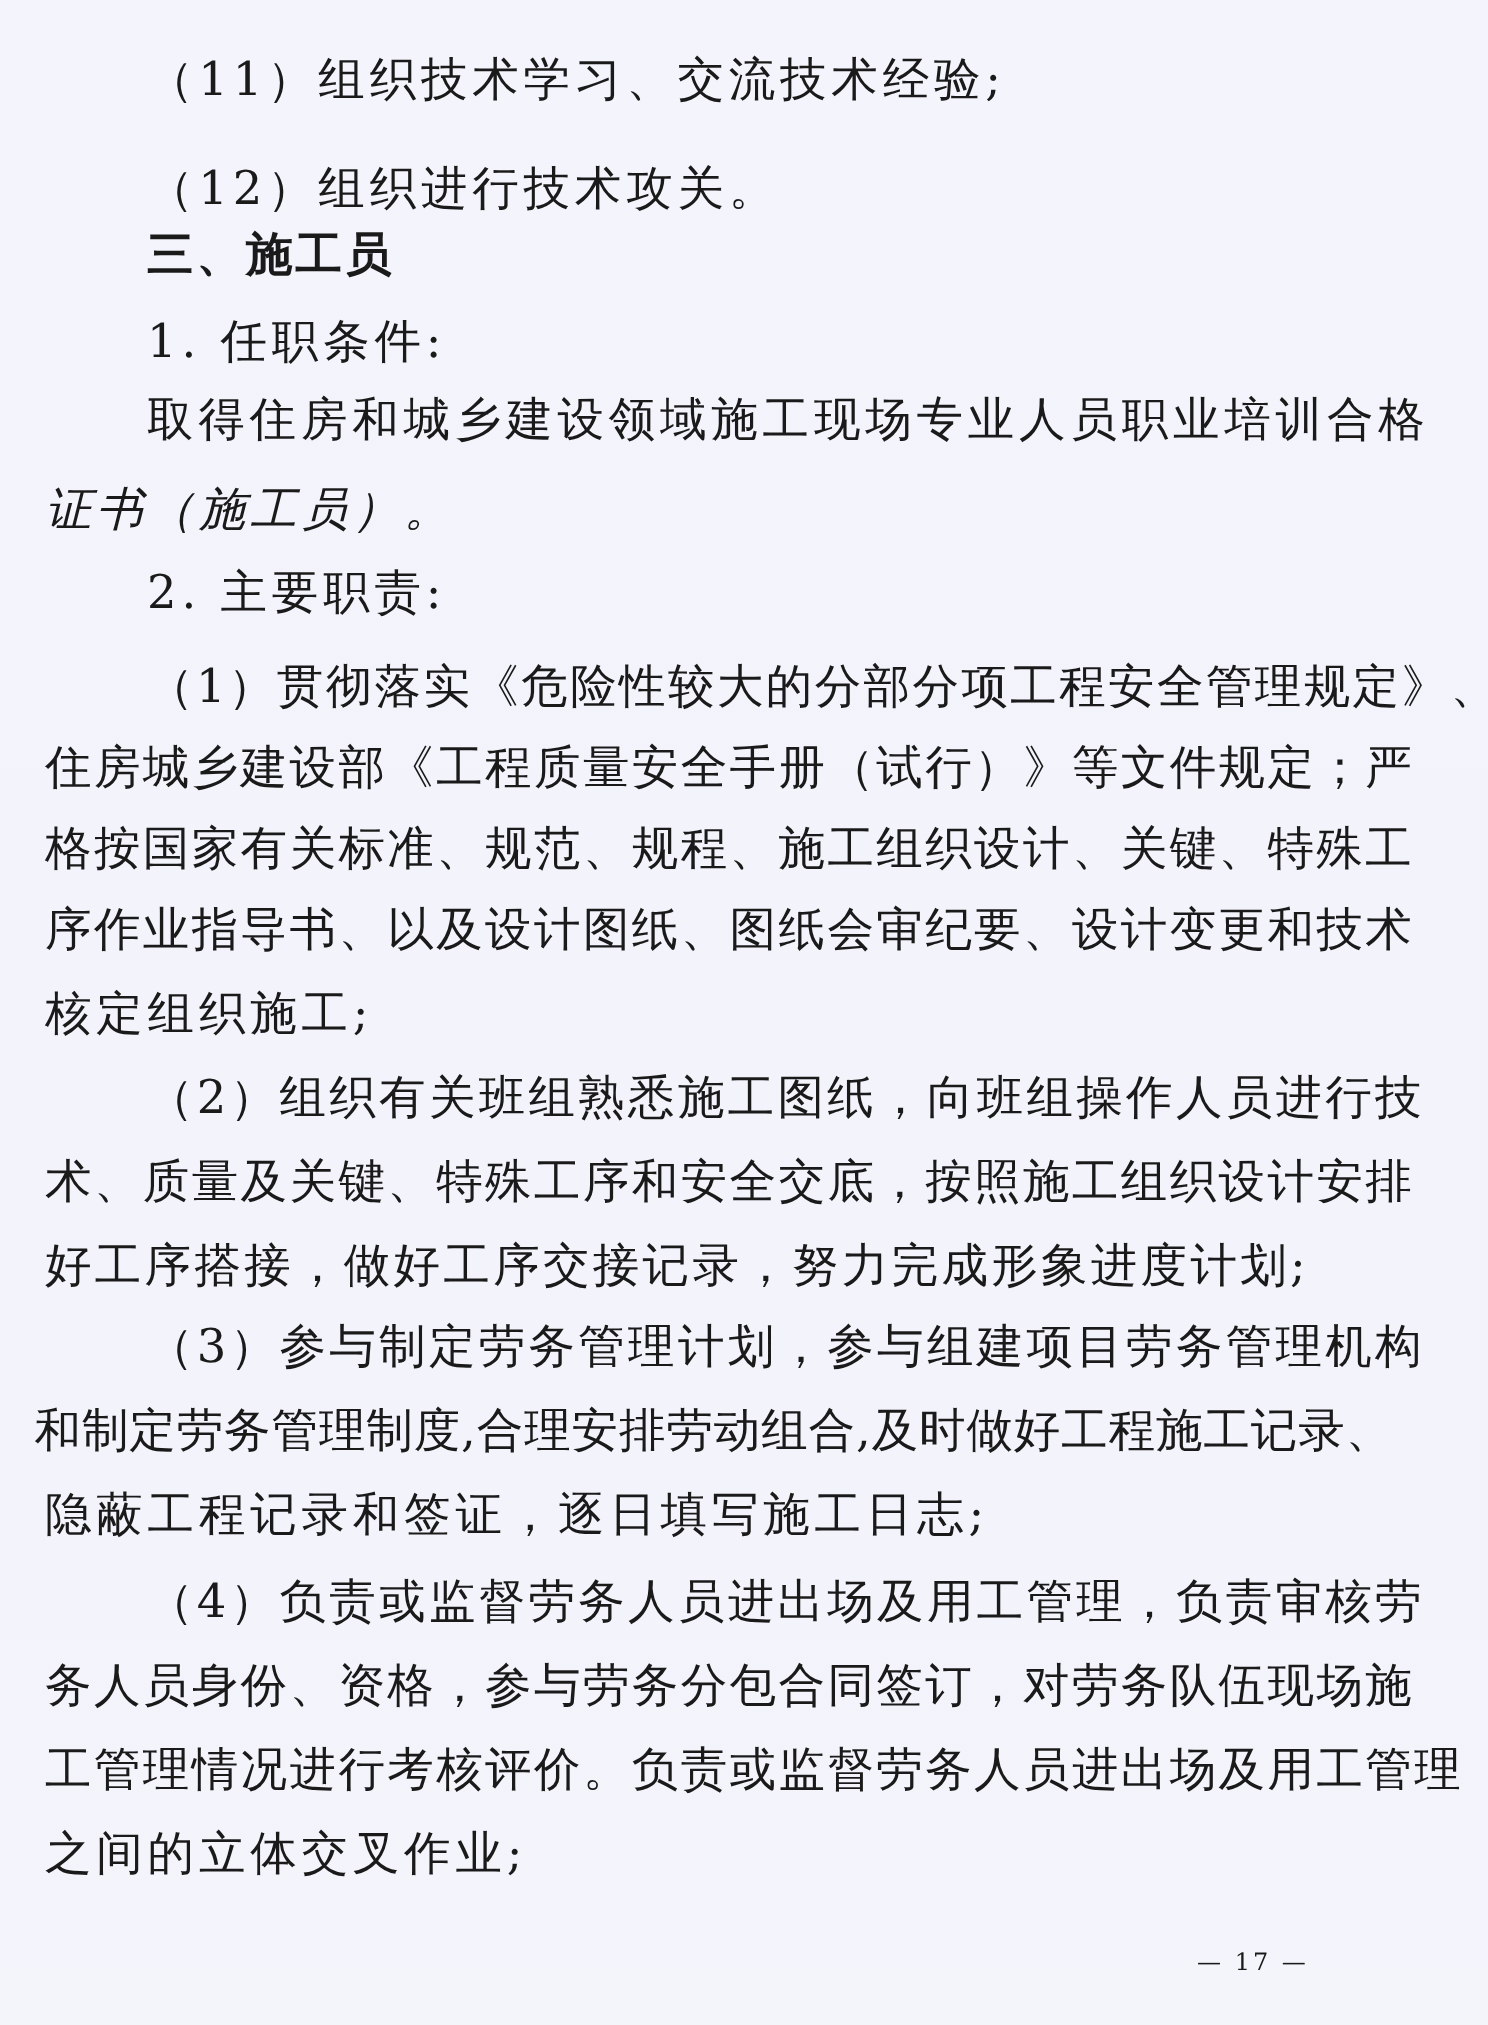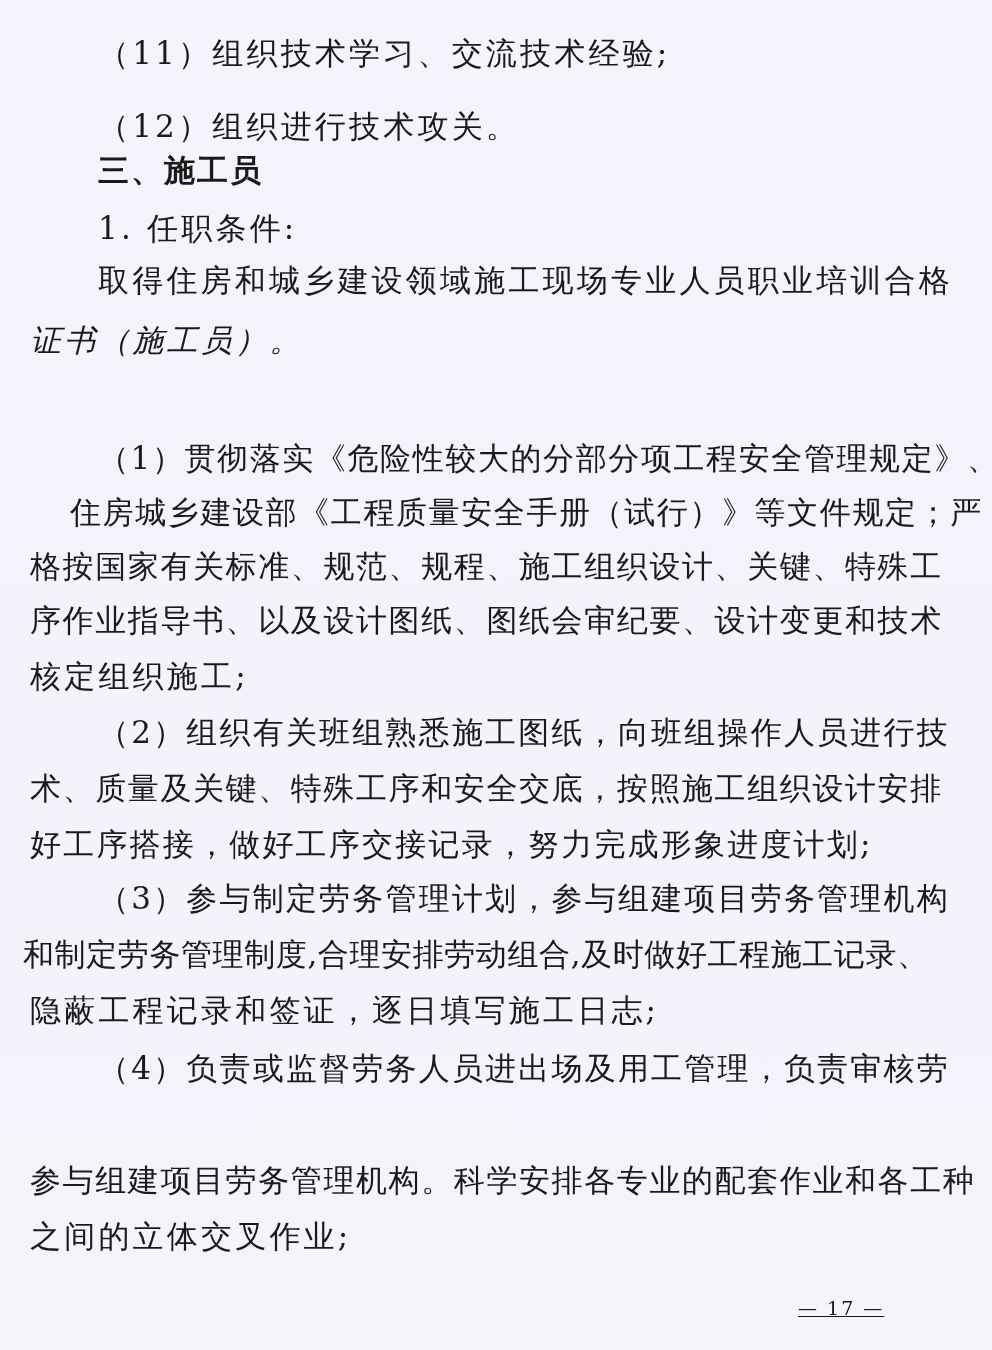--- a/index.html
+++ b/index.html
@@ -32,51 +32,52 @@
     }
     .heading {
       font-family: "DejaVu Sans", "Liberation Sans", sans-serif;
       font-weight: bold;
       letter-spacing: 2px;
     }
     .page-number {
       position: absolute;
       left: 798px;
       top: 1292px;
-      font-size: 19px;
+      font-size: 16px;
       line-height: 32px;
       letter-spacing: 2px;
       white-space: nowrap;
-      text-decoration: underline;
     }
   </style>
 </head>
 <body>
 
 <div class="page">
 
   <div class="line" style="left:98px; top:33px;">（11）组织技术学习、交流技术经验;</div>
   <div class="line" style="left:98px; top:106px;">（12）组织进行技术攻关。</div>
   <div class="line heading" style="left:98px; top:150px;">三、施工员</div>
   <div class="line" style="left:98px; top:208px;">1. 任职条件:</div>
   <div class="line" style="left:98px; top:260px;">取得住房和城乡建设领域施工现场专业人员职业培训合格</div>
   <div class="line" style="left:30px; top:320px;font-style:italic;">证书（施工员）。</div>
+  <div class="line" style="left:98px; top:375px;">2. 主要职责:</div>
 
   <div class="line" style="left:98px; top:438px; letter-spacing:1.6px;">（1）贯彻落实《危险性较大的分部分项工程安全管理规定》、</div>
-  <div class="line" style="left:30px; top:492px; letter-spacing:1.6px;margin-left:40px;">住房城乡建设部《工程质量安全手册（试行）》等文件规定；严</div>
+  <div class="line" style="left:30px; top:492px; letter-spacing:1.6px;">住房城乡建设部《工程质量安全手册（试行）》等文件规定；严</div>
   <div class="line" style="left:30px; top:546px; letter-spacing:1.6px;">格按国家有关标准、规范、规程、施工组织设计、关键、特殊工</div>
   <div class="line" style="left:30px; top:600px; letter-spacing:1.6px;">序作业指导书、以及设计图纸、图纸会审纪要、设计变更和技术</div>
   <div class="line" style="left:30px; top:656px;">核定组织施工;</div>
 
   <div class="line" style="left:98px; top:712px; letter-spacing:2.2px;">（2）组织有关班组熟悉施工图纸，向班组操作人员进行技</div>
   <div class="line" style="left:30px; top:768px; letter-spacing:1.6px;">术、质量及关键、特殊工序和安全交底，按照施工组织设计安排</div>
   <div class="line" style="left:30px; top:824px; letter-spacing:2.2px;">好工序搭接，做好工序交接记录，努力完成形象进度计划;</div>
 
   <div class="line" style="left:98px; top:878px; letter-spacing:2.2px;">（3）参与制定劳务管理计划，参与组建项目劳务管理机构</div>
   <div class="line" style="left:23px; top:934px; letter-spacing:0.6px;">和制定劳务管理制度,合理安排劳动组合,及时做好工程施工记录、</div>
   <div class="line" style="left:30px; top:990px;">隐蔽工程记录和签证，逐日填写施工日志;</div>
 
   <div class="line" style="left:98px; top:1048px; letter-spacing:2.2px;">（4）负责或监督劳务人员进出场及用工管理，负责审核劳</div>
-  <div class="line" style="left:30px; top:1160px; letter-spacing:1.6px;">参与组建项目劳务管理机构。科学安排各专业的配套作业和各工种</div>
+  <div class="line" style="left:30px; top:1104px; letter-spacing:1.6px;">务人员身份、资格，参与劳务分包合同签订，对劳务队伍现场施</div>
+  <div class="line" style="left:30px; top:1160px; letter-spacing:1.6px;">工管理情况进行考核评价。负责或监督劳务人员进出场及用工管理</div>
   <div class="line" style="left:30px; top:1216px;">之间的立体交叉作业;</div>
 
   <div class="page-number">— 17 —</div>
 </div>
 
 </body></html>

